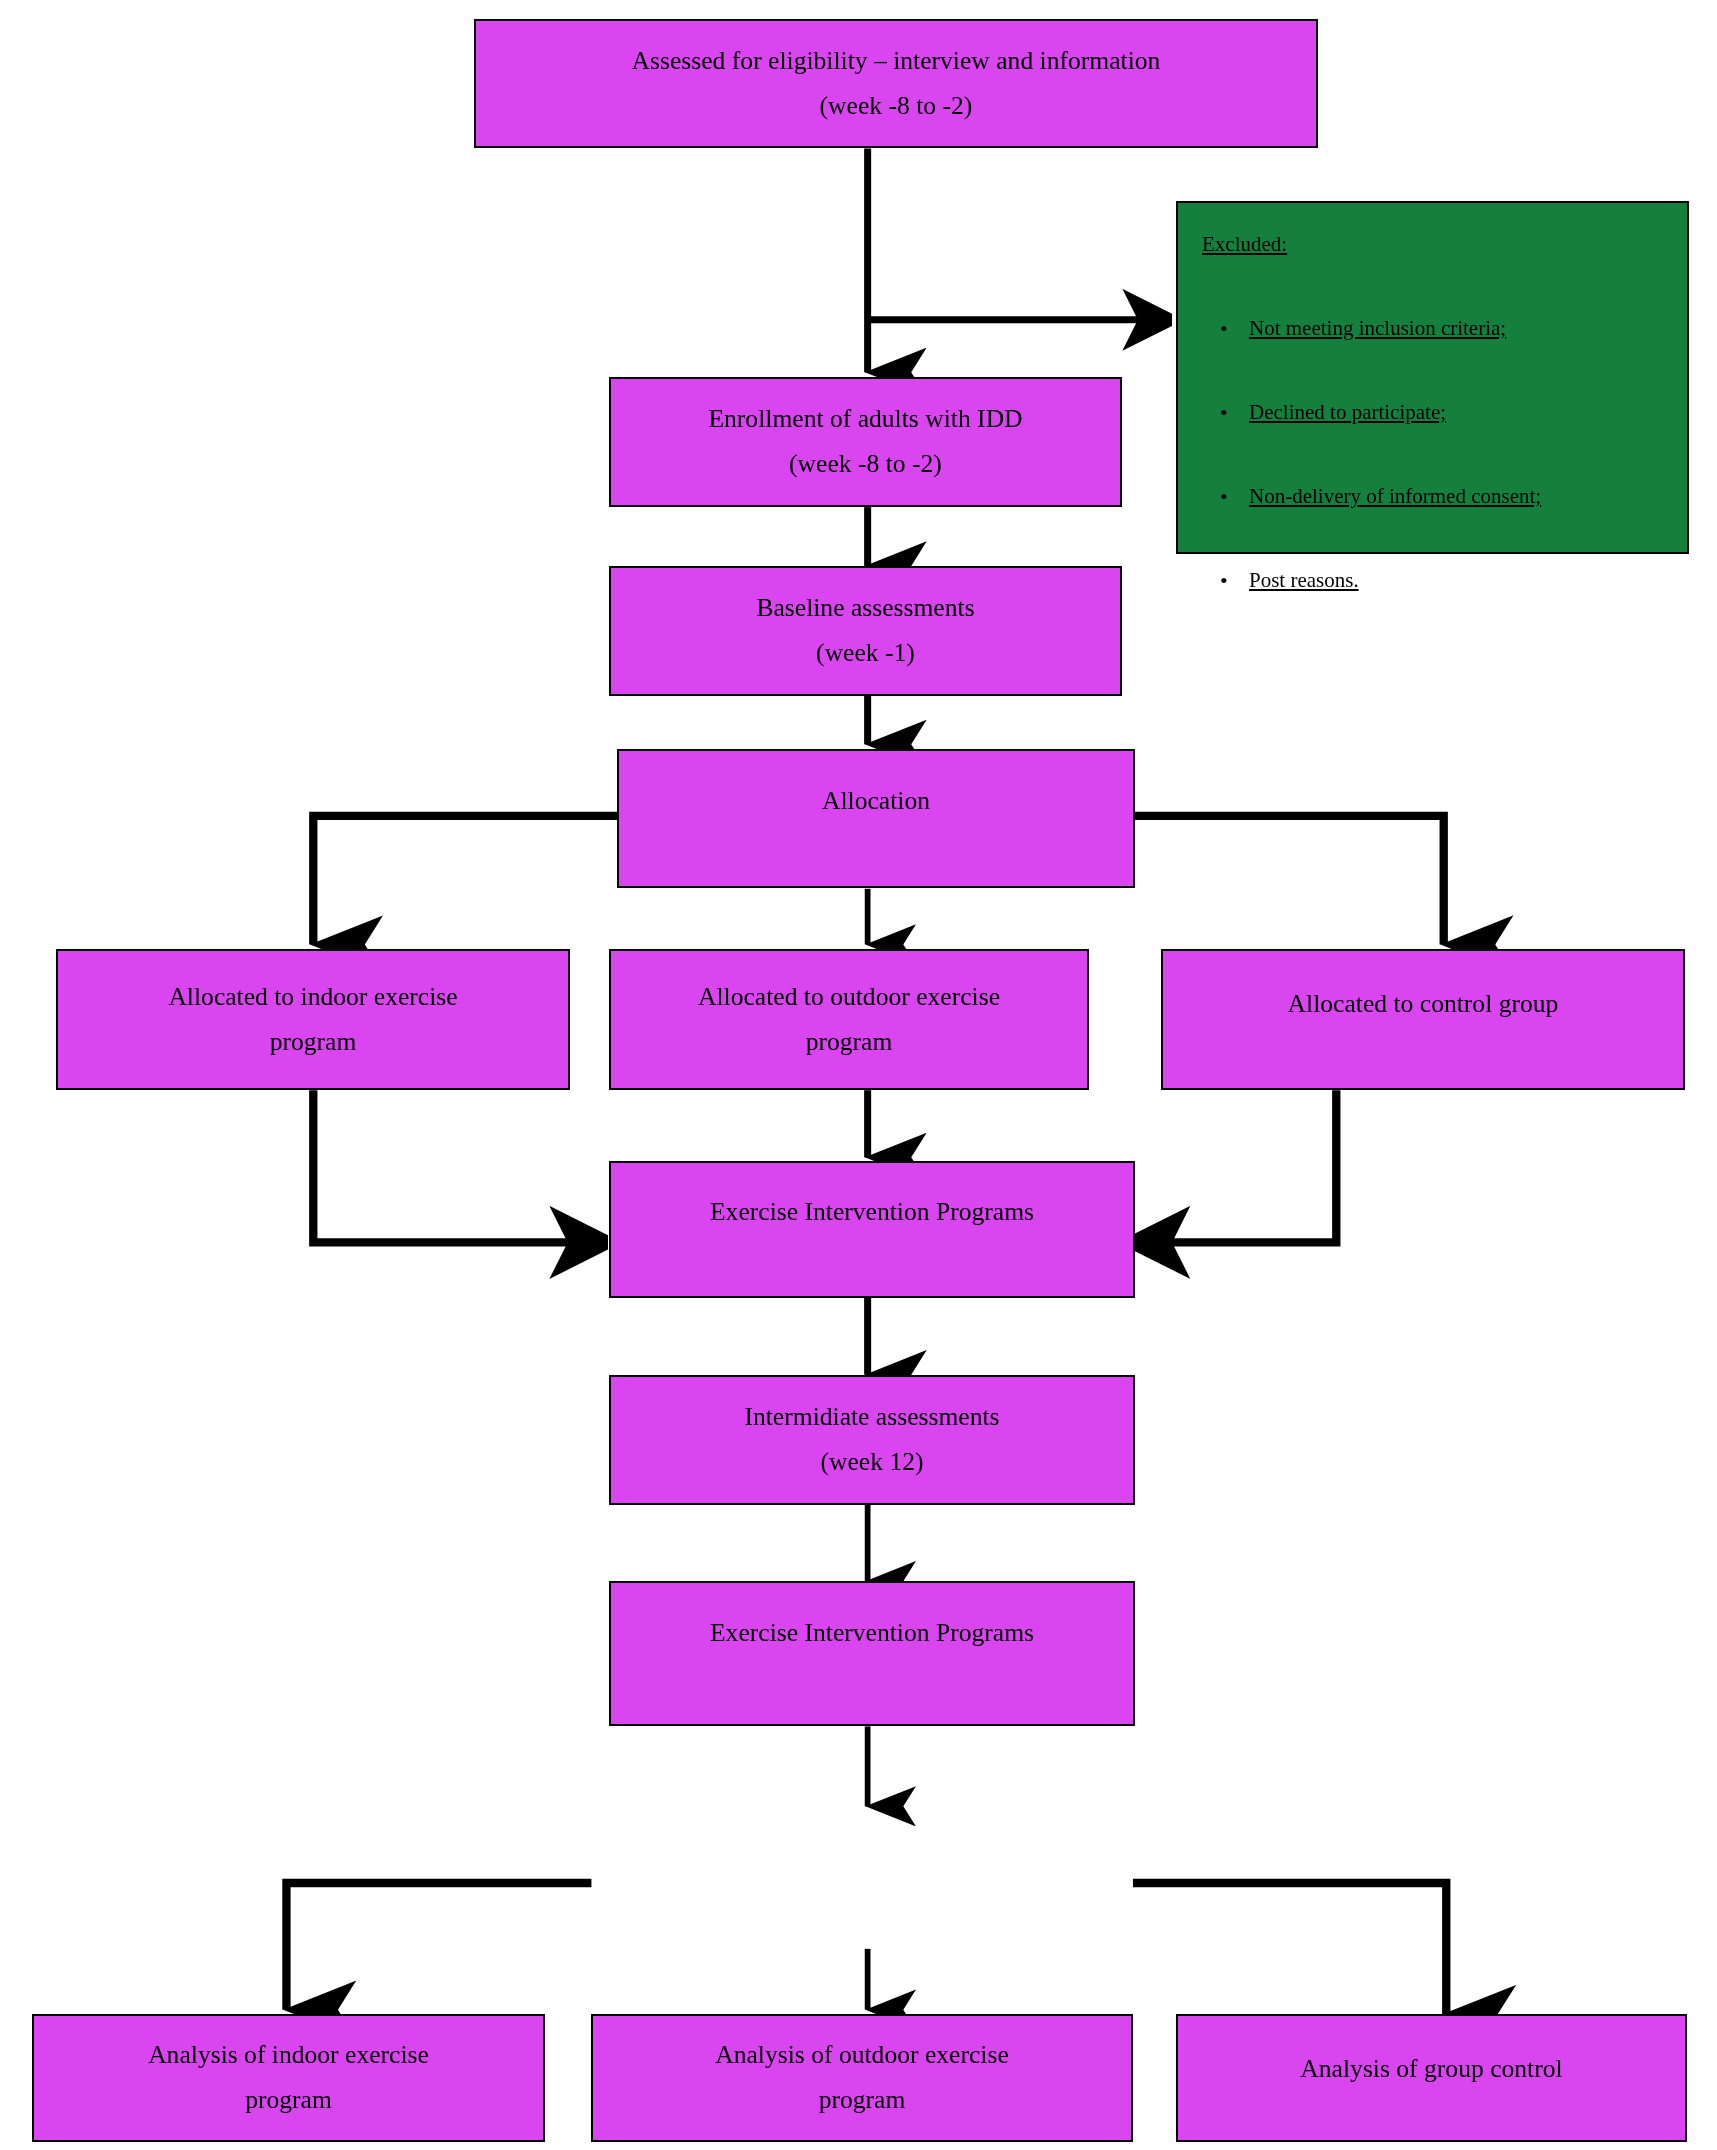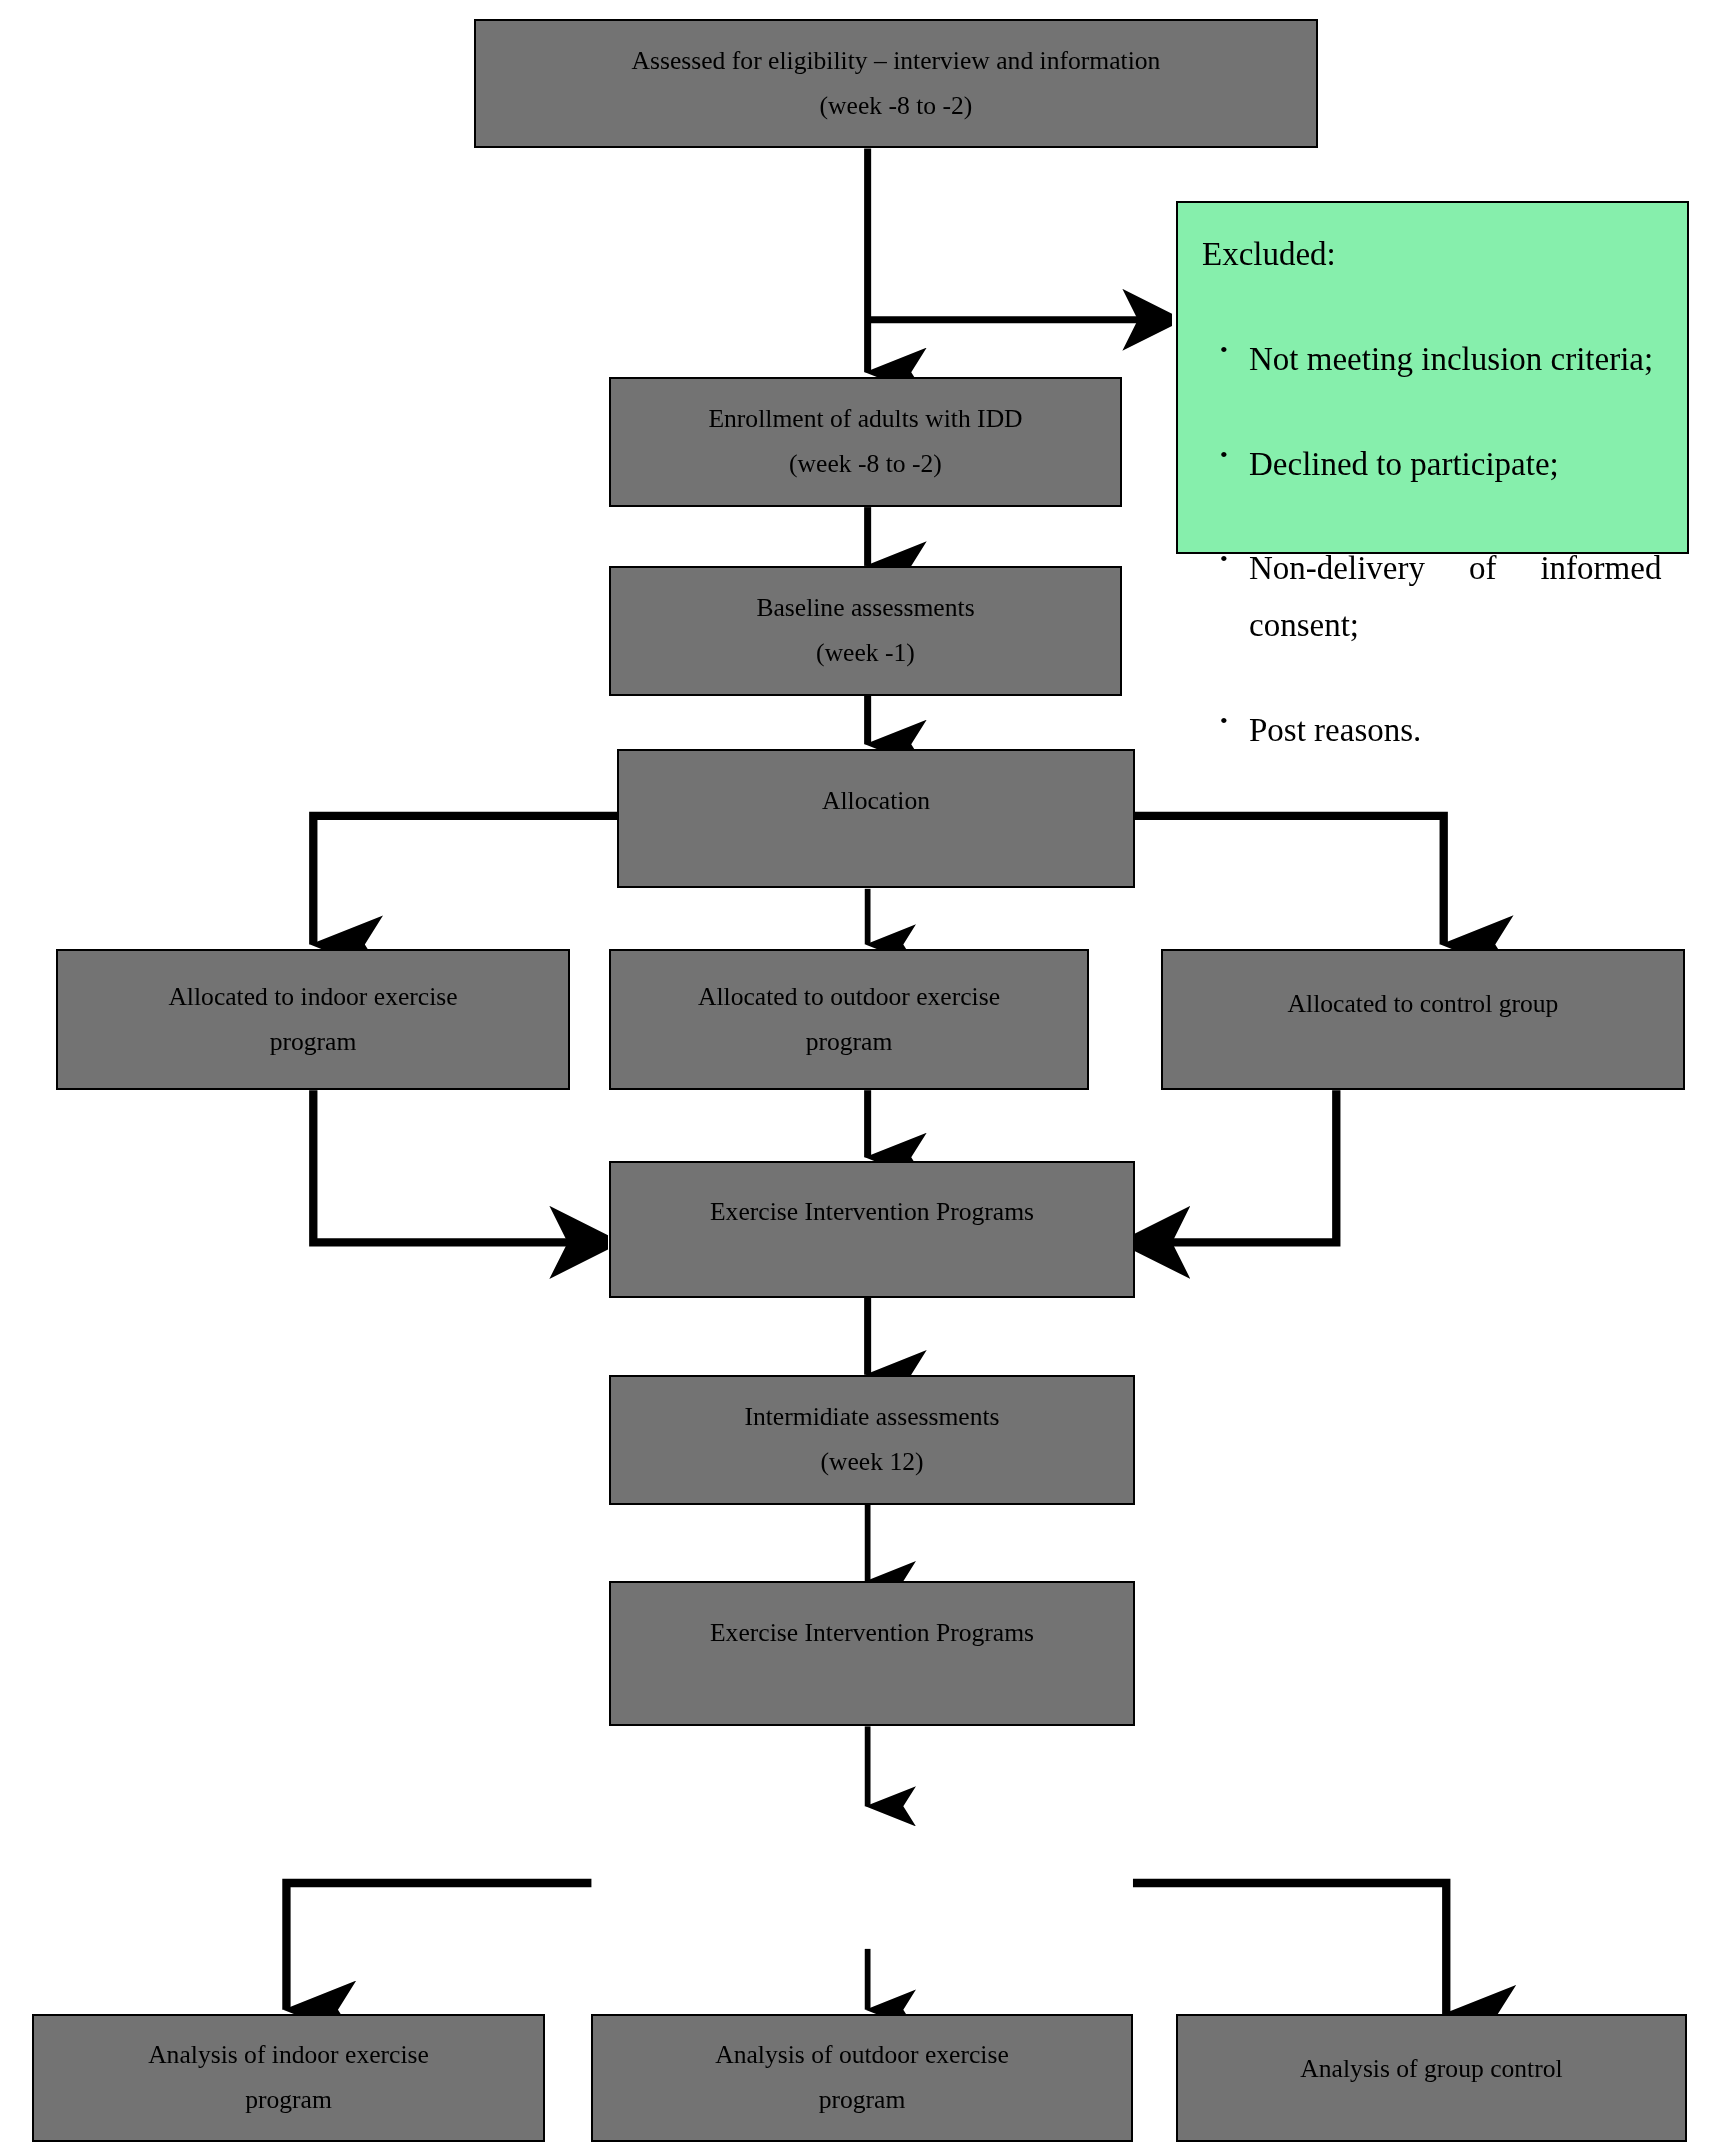--- a/index.html
+++ b/index.html
@@ -21,21 +21,21 @@
     position: absolute;
     top: 0;
     left: 0;
     width: 1718px;
     height: 2151px;
   }
   .node-box {
     position: absolute;
     box-sizing: border-box;
     border: 2.6px solid #000000;
-    background: #737373;
+    background: #d946ef;
     display: flex;
     align-items: center;
     justify-content: center;
     text-align: center;
     line-height: 1.75;
     font-size: 25.6px;
     color: #000000;
     padding: 20px 9px;
   }
   .node-box .node-label {
@@ -43,26 +43,27 @@
     width: 100%;
   }
   .node-box .line2 {
     display: block;
   }
   
   .excluded-box {
     position: absolute;
     box-sizing: border-box;
     border: 2.6px solid #000000;
-    background: #86efac;
+    background: #15803d;
     padding: 23px 25.6px 18px 24px;
-    font-size: 33px;
+    font-size: 21px;
     color: #000000;
     line-height: 1.72;
     text-align: left;
+    text-decoration: underline;
   }
   .excluded-title {
     margin: 0 0 3.8px 0;
     display: block;
   }
   .excluded-list {
     margin: 0;
     padding-left: 47px;
     list-style: none;
   }

